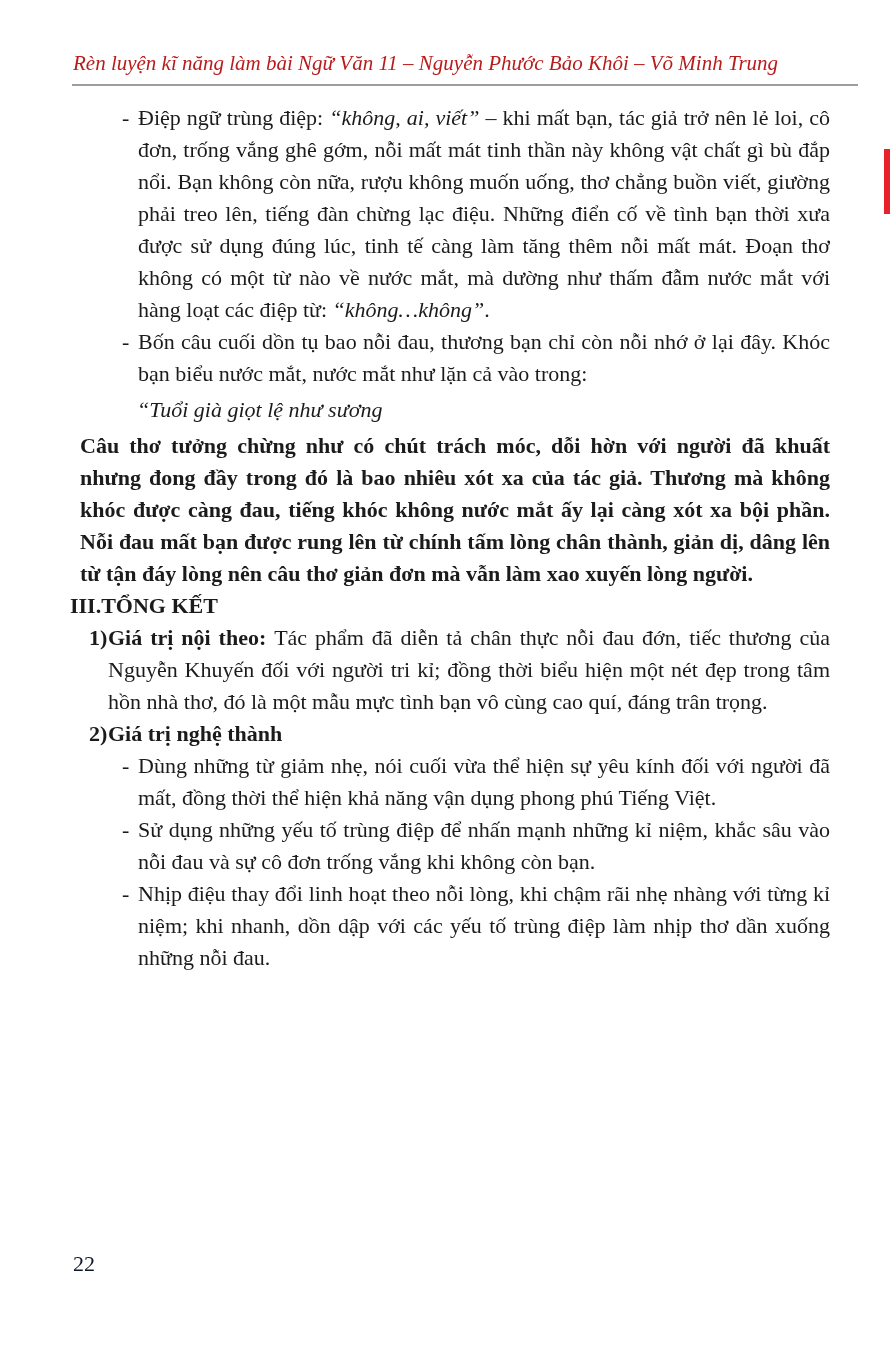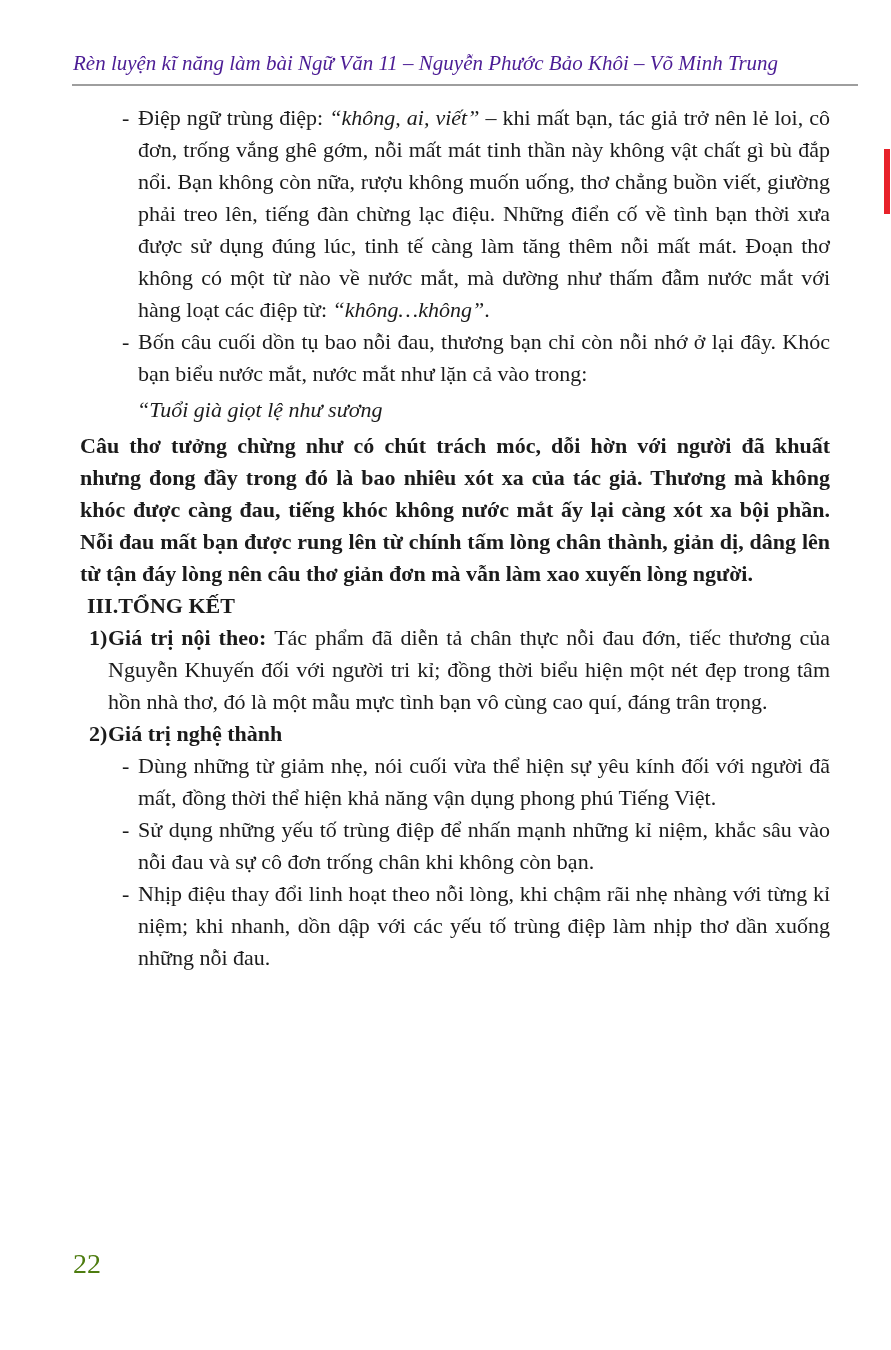--- a/index.html
+++ b/index.html
@@ -12,21 +12,21 @@
     font-size:22px;
     line-height:32px;
     overflow:hidden;
   }
   
   .doc-header {
     position:absolute; left:73px; top:50px; width:786px;
   }
   .doc-header .title {
     font-style:italic;
-    color:#4c1d95;
+    color:#b91c1c;
     font-size:21px;
     line-height:26px;
     white-space:nowrap;
   }
   .header-rule {
     position:absolute; left:72px; top:84px; width:786px; height:2px;
     background:#9e9e9e;
   }
   
   .red-bar {
@@ -38,31 +38,31 @@
 
   .li { display:flex; margin:0 61px 0 122px; }
   .li .marker { flex:0 0 16px; }
   .li .txt { flex:1; text-align:justify; }
 
   .num-li { display:flex; margin:0 61px 0 89px; }
   .num-li .marker { flex:0 0 19px; font-weight:bold; }
   .num-li .txt { flex:1; text-align:justify; }
 
   .sec-head { display:flex; margin-left:70px; font-weight:bold; }
-  .sec-head .sec-num { flex:0 0 28px;margin-left:17px; }
+  .sec-head .sec-num { flex:0 0 28px; }
 
   .poem { margin:4px 61px 4px 137px; text-align:left; font-style:italic; }
   .cont-para { margin:0 61px 0 80px; text-align:justify;font-weight:bold; }
 
   .it { font-style:italic; }
   .bold { font-weight:bold; }
 
   .page-number {
     position:absolute; left:73px; top:1248px;
-    font-size:28px; color:#4d7c0f;
+    font-size:22px; color:#0f172a;
   }
 </style>
 </head>
 <body>
 
 <div class="page">
 
   <div class="doc-header">
     <div class="title">Rèn luyện kĩ năng làm bài Ngữ Văn 11 – Nguyễn Phước Bảo Khôi – Võ Minh Trung</div>
   </div>
@@ -103,21 +103,21 @@
       <div class="txt"><span class="bold">Giá trị nghệ thành</span></div>
     </div>
 
     <div class="li">
       <span class="marker">-</span>
       <div class="txt">Dùng những từ giảm nhẹ, nói cuối vừa thể hiện sự yêu kính đối với người đã mất, đồng thời thể hiện khả năng vận dụng phong phú Tiếng Việt.</div>
     </div>
 
     <div class="li">
       <span class="marker">-</span>
-      <div class="txt">Sử dụng những yếu tố trùng điệp để nhấn mạnh những kỉ niệm, khắc sâu vào nỗi đau và sự cô đơn trống chân khi không còn bạn.</div>
+      <div class="txt">Sử dụng những yếu tố trùng điệp để nhấn mạnh những kỉ niệm, khắc sâu vào nỗi đau và sự cô đơn trống vắng khi không còn bạn.</div>
     </div>
 
     <div class="li">
       <span class="marker">-</span>
       <div class="txt">Nhịp điệu thay đổi linh hoạt theo nỗi lòng, khi chậm rãi nhẹ nhàng với từng kỉ niệm; khi nhanh, dồn dập với các yếu tố trùng điệp làm nhịp thơ dần xuống những nỗi đau.</div>
     </div>
 
   </div>
 
   <div class="page-number">22</div>

